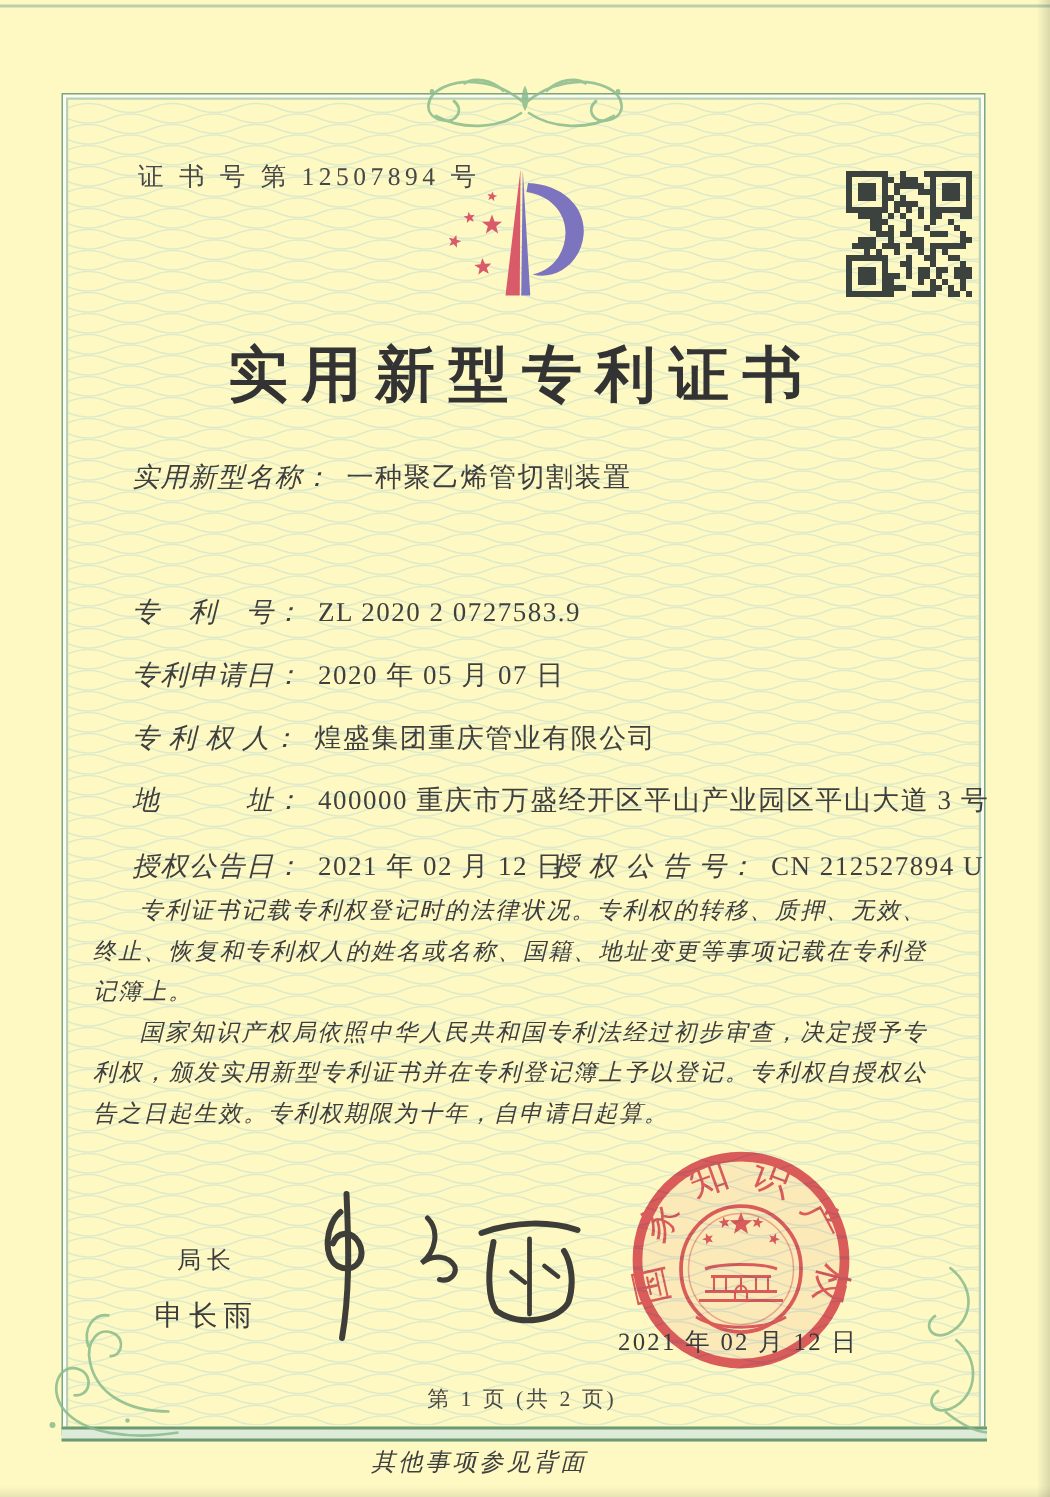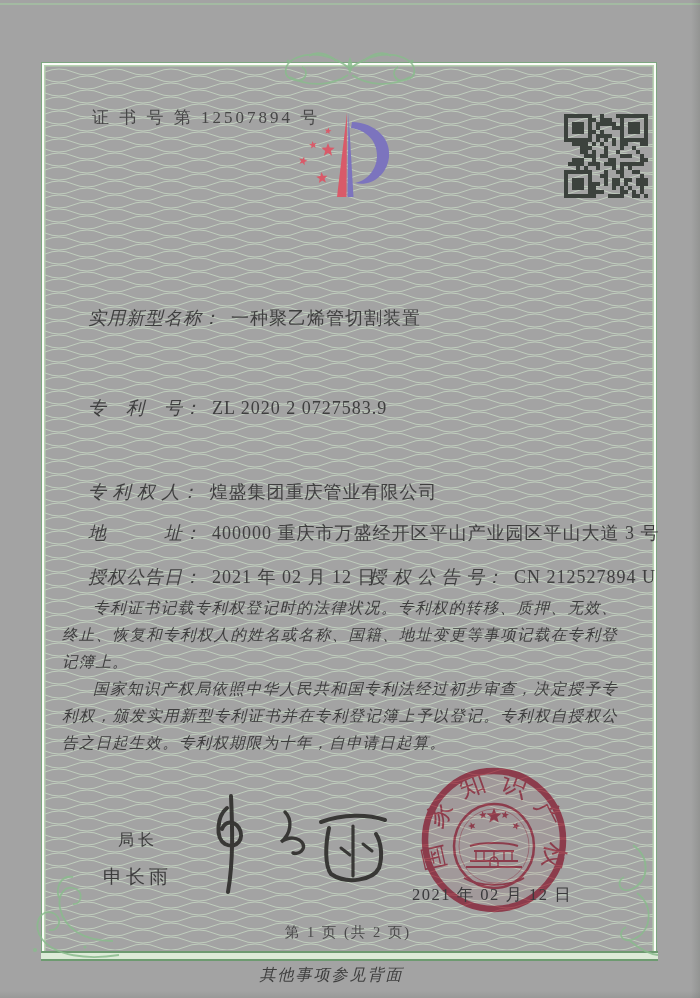--- a/index.html
+++ b/index.html
@@ -1,18 +1,18 @@
 <!DOCTYPE html>
 <html><head>
 <meta charset="utf-8">
 <style>
   html,body{margin:0;padding:0;background:#ffffff;}
   .sheet{
     position:relative;width:700px;height:998px;overflow:hidden;
-    background:#a3a3a3;
+    background:#fef9c3;
     font-family:"Liberation Serif","DejaVu Serif",serif;
     color:#3d3d3d;
   }
   .top-edge-line{position:absolute;left:0;top:3px;width:700px;height:2px;background:#a3c2a2;opacity:.75;}
   .scan-shadow-right{position:absolute;top:0;right:0;width:9px;height:998px;
     background:linear-gradient(to right,rgba(0,0,0,0),rgba(90,95,88,.22));}
   .scan-shadow-bottom{position:absolute;left:0;bottom:0;width:700px;height:7px;
     background:linear-gradient(to bottom,rgba(0,0,0,0),rgba(90,95,88,.14));}
   .frame{
     position:absolute;left:41px;top:62px;width:614px;height:893px;
@@ -40,21 +40,21 @@
     font-size:15.5px;font-style:italic;line-height:27px;letter-spacing:1.2px;
     text-align:justify;color:#3e3e3e;
   }
   .paras p{margin:0;text-indent:2em;}
   .sig-title{position:absolute;left:118px;top:830px;font-size:16px;letter-spacing:4px;color:#3c3c3c;}
   .sig-name{position:absolute;left:103px;top:864px;font-size:19px;letter-spacing:4px;color:#3c3c3c;font-family:Liberation Mono, monospace;}
   .signature{position:absolute;left:185px;top:792px;}
   .seal{position:absolute;left:404px;top:752px;mix-blend-mode:multiply;opacity:.92;}
   .seal-date{position:absolute;left:412px;top:884px;font-size:16.5px;letter-spacing:1.5px;color:#3a3a3c;z-index:5;white-space:nowrap;}
   .page-no{position:absolute;left:41px;top:923px;width:614px;text-align:center;font-size:14.5px;letter-spacing:2px;color:#4a4a4a;}
-  .back-note{position:absolute;left:0;top:965px;width:639px;text-align:center;font-size:16px;font-style:italic;letter-spacing:2px;color:#3e3e3e;margin-left:12px;}
+  .back-note{position:absolute;left:0;top:965px;width:639px;text-align:center;font-size:16px;font-style:italic;letter-spacing:2px;color:#3e3e3e;}
 </style>
 </head>
 <body>
 
 <div class="sheet">
 
   <div class="top-edge-line"></div>
 
   <svg class="guilloche" width="608" height="884" stroke="#cfe4cb" fill="none" stroke-width="1" opacity="0.65">
       <path d="M0 6 q14 -6 28 0 q14 6 28 0 q14 -6 28 0 q14 6 28 0 q14 -6 28 0 q14 6 28 0 q14 -6 28 0 q14 6 28 0 q14 -6 28 0 q14 6 28 0 q14 -6 28 0 q14 6 28 0 q14 -6 28 0 q14 6 28 0 q14 -6 28 0 q14 6 28 0 q14 -6 28 0 q14 6 28 0 q14 -6 28 0 q14 6 28 0 q14 -6 28 0 q14 6 28 0 q14 -6 28 0 q14 6 28 0"></path>
@@ -459,26 +459,30 @@
       <rect x="30" y="82" width="4" height="4" fill="#3c423d"></rect>
       <rect x="46" y="82" width="4" height="4" fill="#3c423d"></rect>
       <rect x="50" y="82" width="4" height="4" fill="#3c423d"></rect>
       <rect x="54" y="82" width="4" height="4" fill="#3c423d"></rect>
       <rect x="58" y="82" width="4" height="4" fill="#3c423d"></rect>
       <rect x="70" y="82" width="4" height="4" fill="#3c423d"></rect>
       <rect x="74" y="82" width="4" height="4" fill="#3c423d"></rect>
       <rect x="82" y="82" width="4" height="4" fill="#3c423d"></rect>
     </svg>
 
+  <div class="title">实用新型专利证书</div>
 
   <div class="row" style="top:306px">
     <span class="lab">实用新型名称：</span><span class="val">一种聚乙烯管切割装置</span>
   </div>
   <div class="row" style="top:396px">
     <span class="lab">专　利　号：</span><span class="val">ZL 2020 2 0727583.9</span>
+  </div>
+  <div class="row" style="top:438px">
+    <span class="lab">专利申请日：</span><span class="val">2020 年 05 月 07 日</span>
   </div>
   <div class="row" style="top:480px">
     <span class="lab">专 利 权 人：</span><span class="val">煌盛集团重庆管业有限公司</span>
   </div>
   <div class="row" style="top:521px">
     <span class="lab">地　　　址：</span><span class="val">400000  重庆市万盛经开区平山产业园区平山大道 3 号</span>
   </div>
   <div class="row" style="top:565px">
     <span class="lab">授权公告日：</span><span class="val">2021 年 02 月 12 日</span>
   </div>

